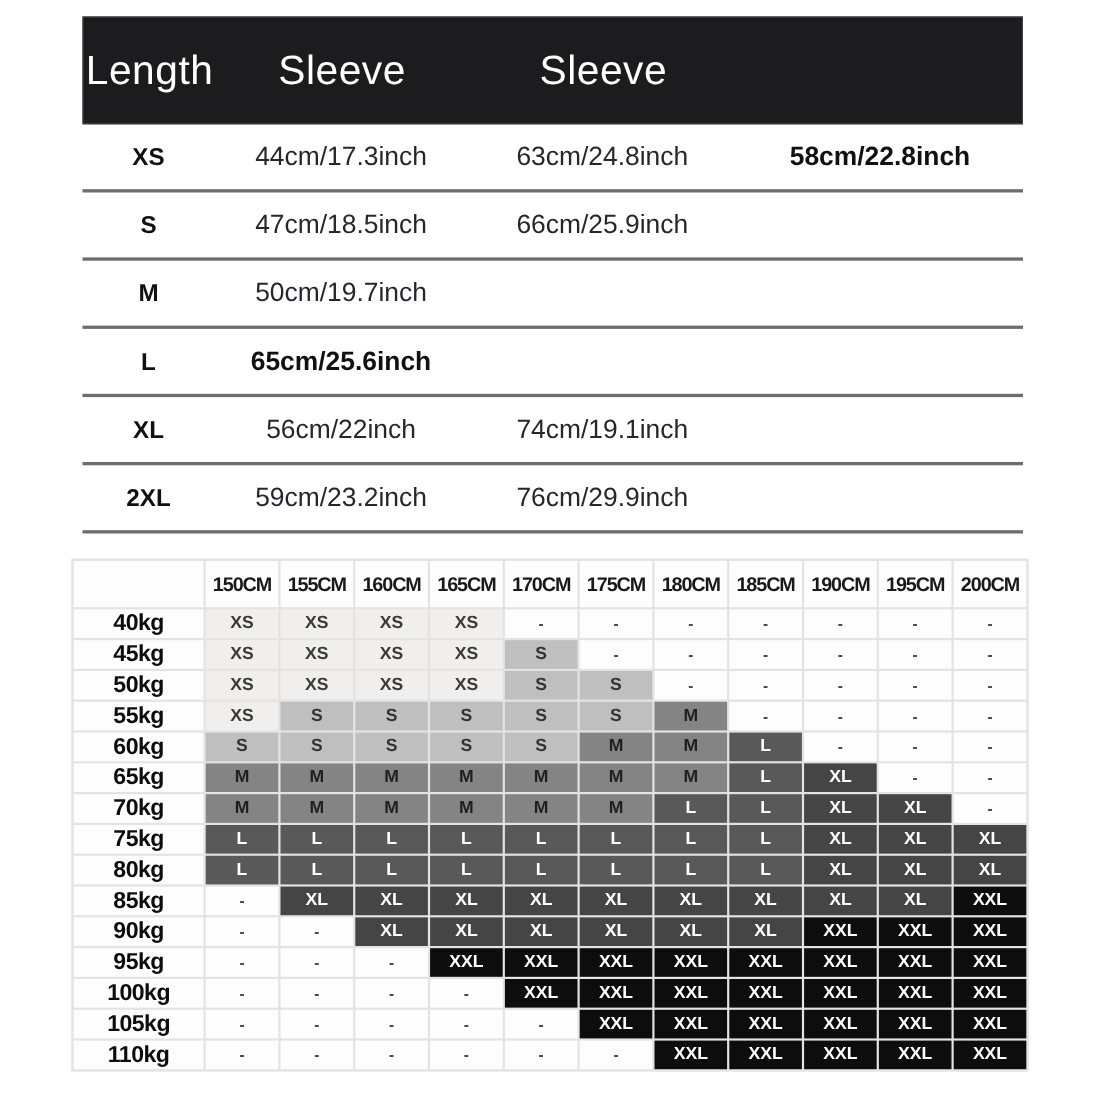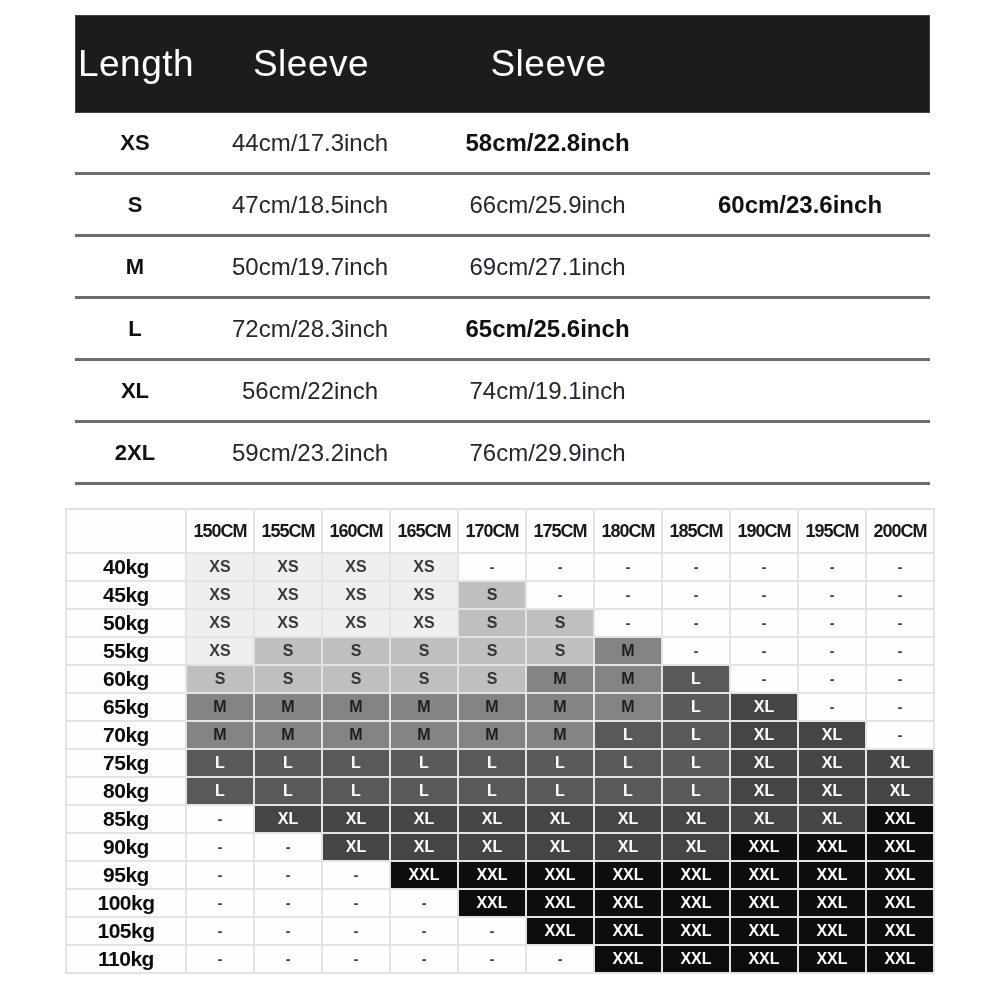--- a/index.html
+++ b/index.html
@@ -89,36 +89,34 @@
 <div class="size-table">
   <div class="size-header">
       <div class="hc1">Length</div>
       <div class="hc2">Sleeve</div>
       <div class="hc3">Sleeve</div>
     </div>
   <div>
       <div class="size-row">
         <div class="c0">XS</div>
         <div class="c1">44cm/17.3inch</div>
+        <div class="c2">63cm/24.8inch</div>
         <div class="c3">58cm/22.8inch</div>
       </div>
       <div class="size-row">
         <div class="c0">S</div>
         <div class="c1">47cm/18.5inch</div>
         <div class="c2">66cm/25.9inch</div>
-        <div class="c3">60cm/23.6inch</div>
       </div>
       <div class="size-row">
         <div class="c0">M</div>
         <div class="c1">50cm/19.7inch</div>
-        <div class="c2">69cm/27.1inch</div>
       </div>
       <div class="size-row">
         <div class="c0">L</div>
-        <div class="c2">72cm/28.3inch</div>
         <div class="c3">65cm/25.6inch</div>
       </div>
       <div class="size-row">
         <div class="c0">XL</div>
         <div class="c1">56cm/22inch</div>
         <div class="c2">74cm/19.1inch</div>
       </div>
       <div class="size-row">
         <div class="c0">2XL</div>
         <div class="c1">59cm/23.2inch</div>

